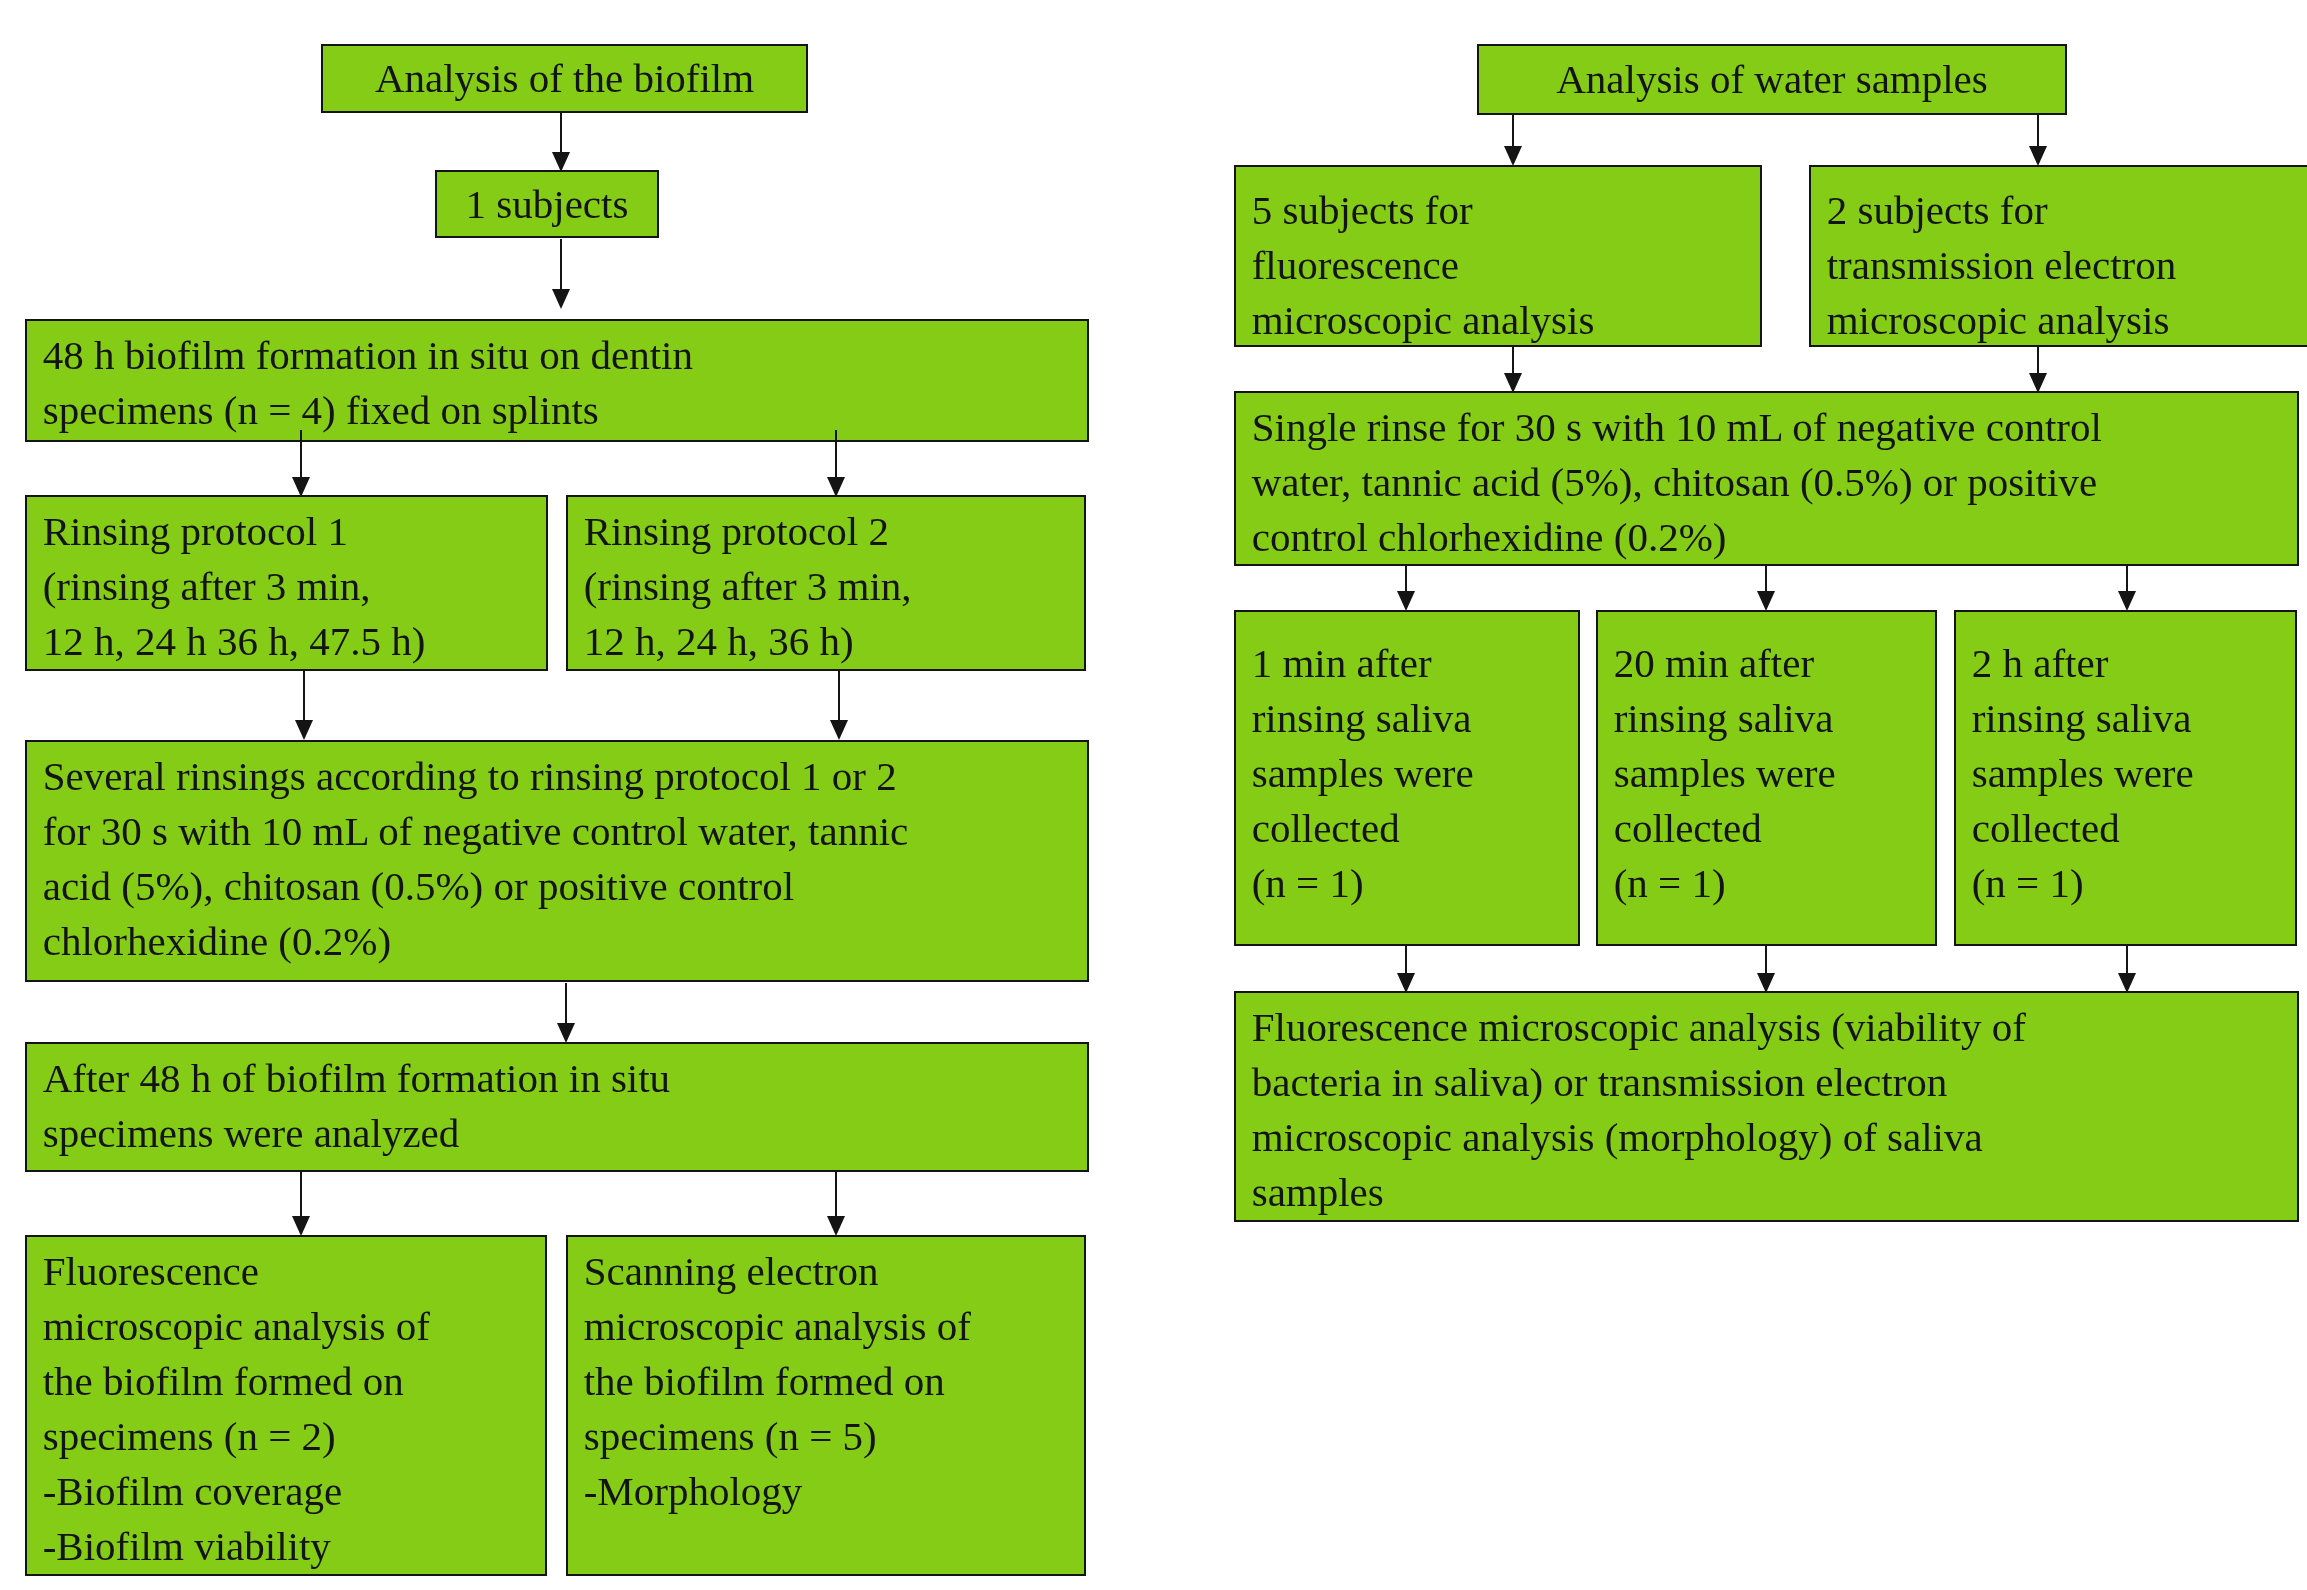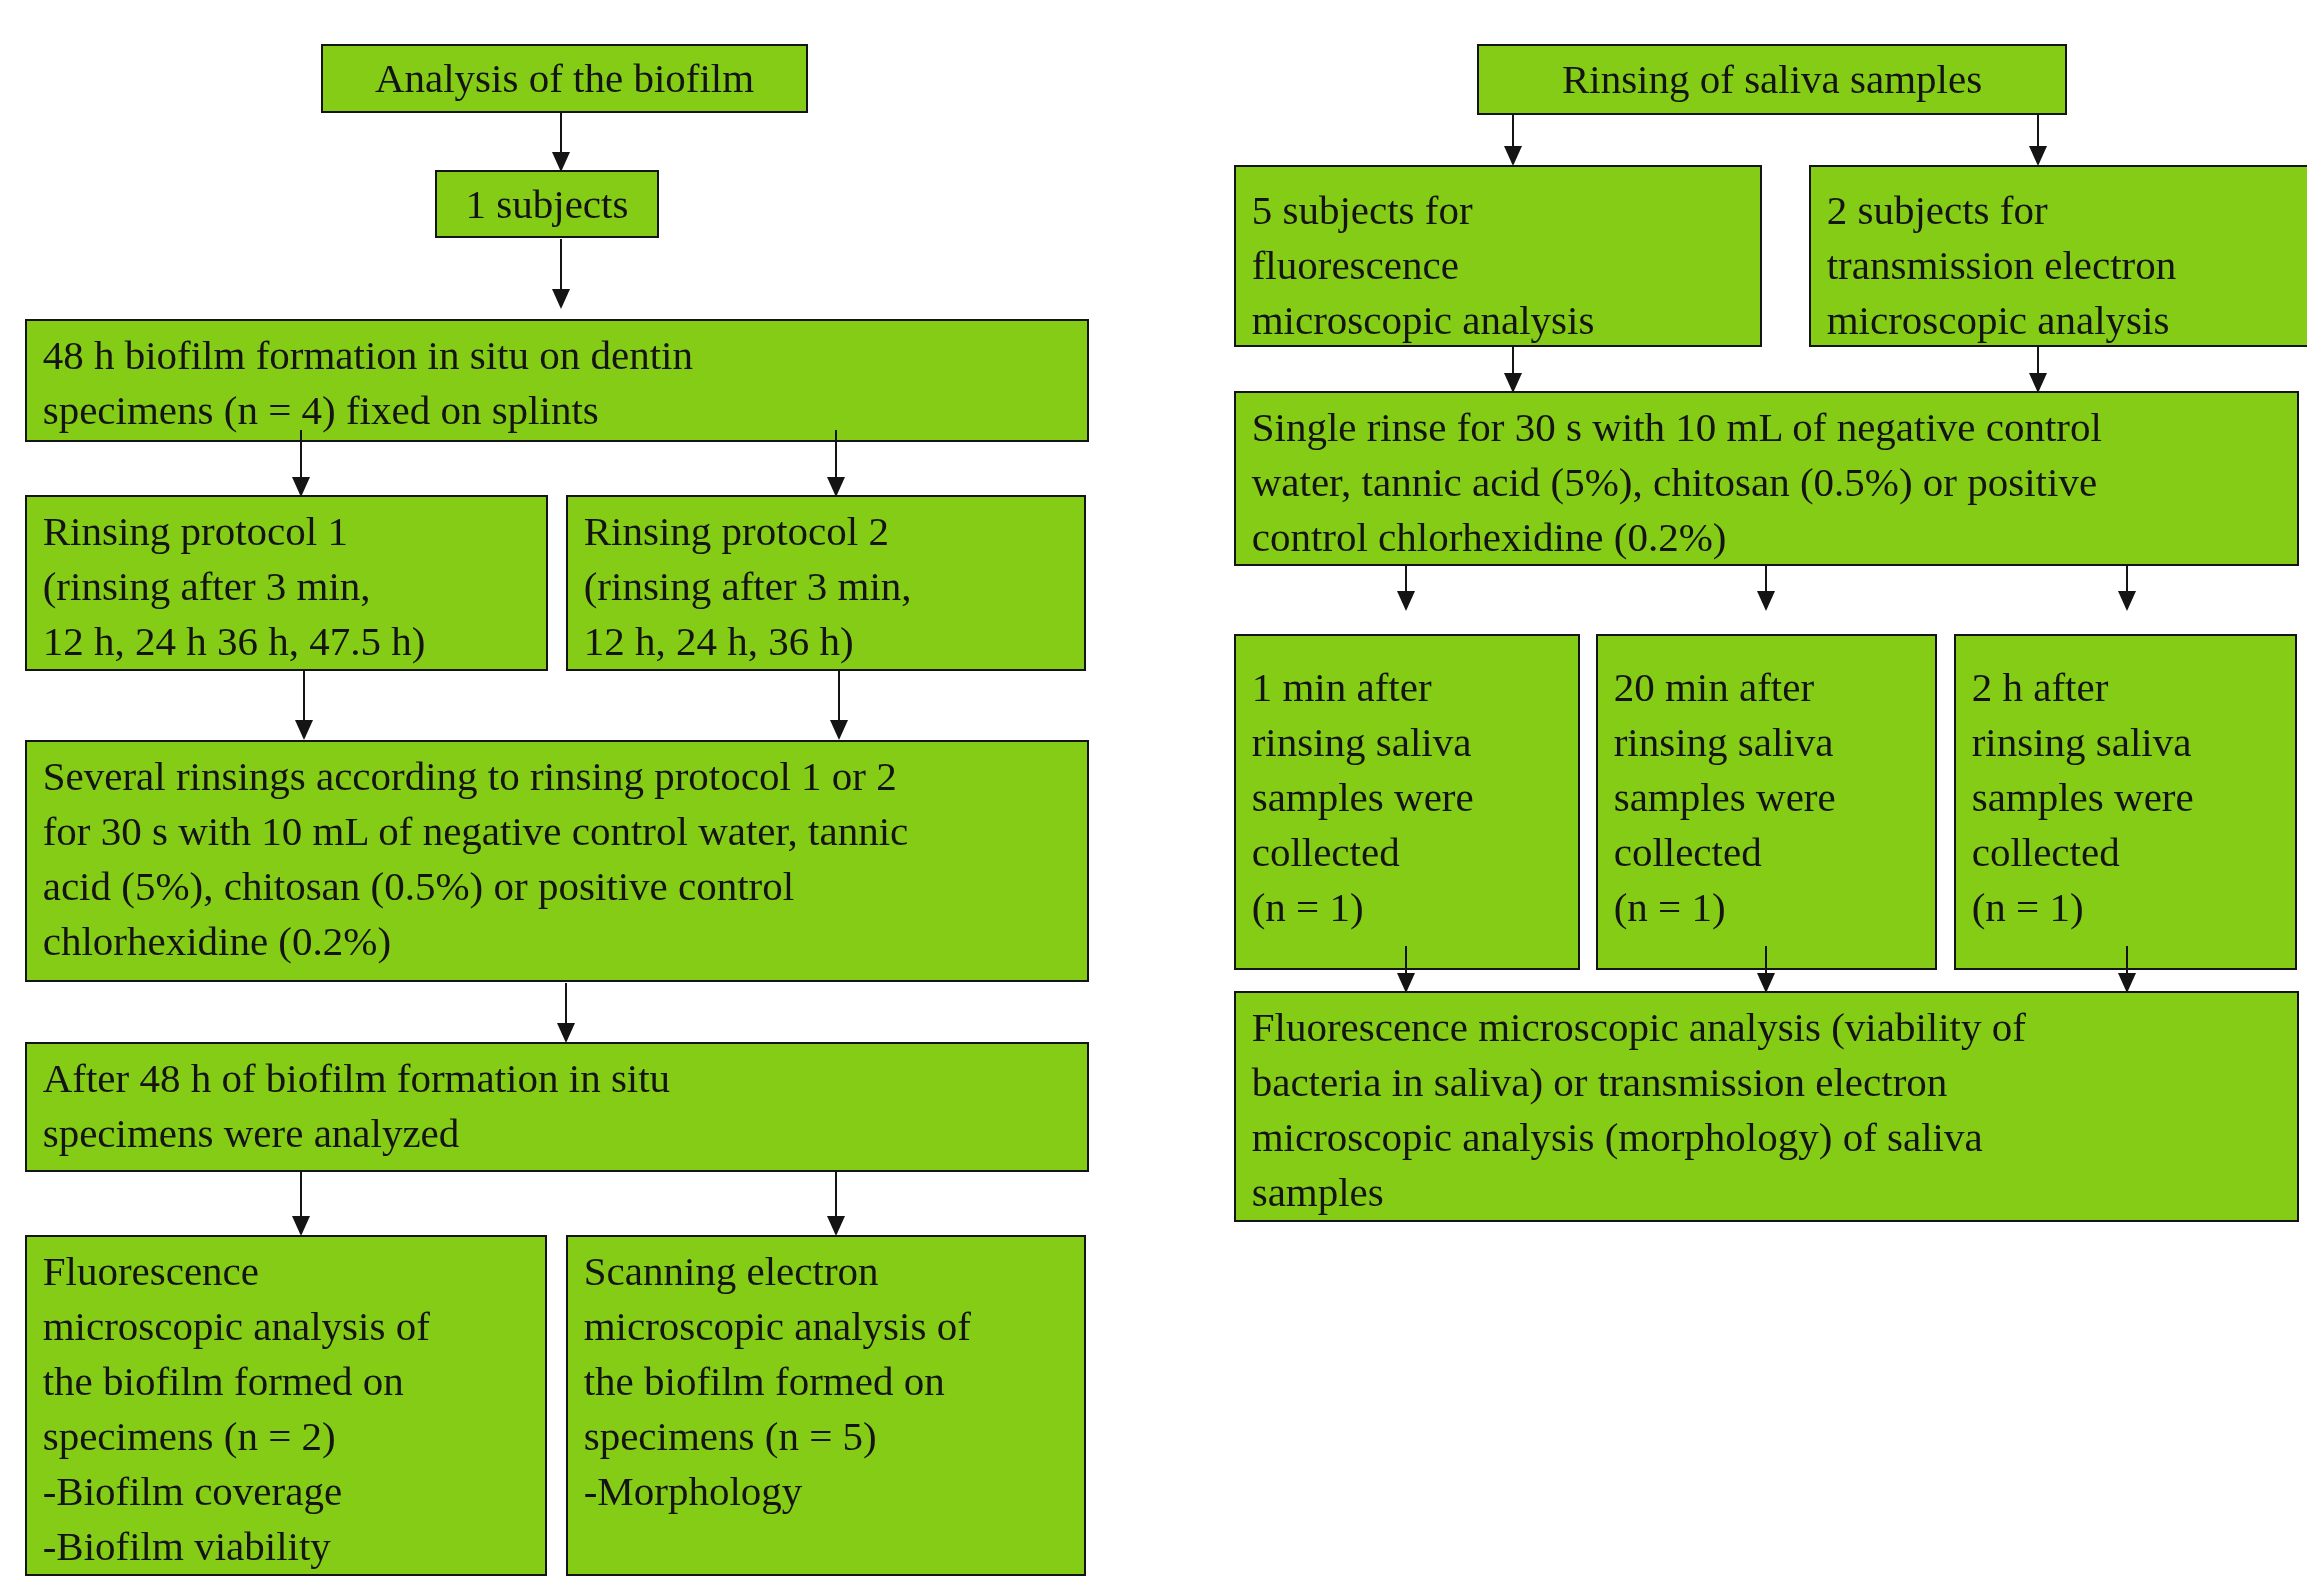--- a/index.html
+++ b/index.html
@@ -29,21 +29,21 @@
     display: block;
   }
   .box.center {
     display: flex;
     align-items: center;
     justify-content: center;
     text-align: center;
     padding: 0 10.5px;
   }
   .box.pad-md { padding-top: 15.7px; }
-  .box.pad-lg { padding-top: 24px; margin-top: 24px; }
+  .box.pad-lg { padding-top: 24px; }
   .arrow {
     position: absolute;
     width: 0;
   }
   .arrow .stem {
     position: absolute;
     left: -1.3px;
     top: 0;
     width: 2.6px;
     height: calc(100% - 18px);
@@ -159,21 +159,21 @@
 the biofilm formed on
 specimens (n = 5)
 -Morphology</span>
     </div>
 
   </section>
 
   <section>
 
     <div class="box center" style="left:1477px;top:44px;width:590px;height:71px">
-      <span class="txt">Rinsing of saliva samples</span>
+      <span class="txt">Analysis of water samples</span>
     </div>
 
     <div class="arrow" style="left:1513px;top:115px;height:51px">
       <i class="stem"></i>
         <i class="head"></i>
     </div>
     <div class="arrow" style="left:2038px;top:115px;height:51px">
       <i class="stem"></i>
         <i class="head"></i>
     </div>

